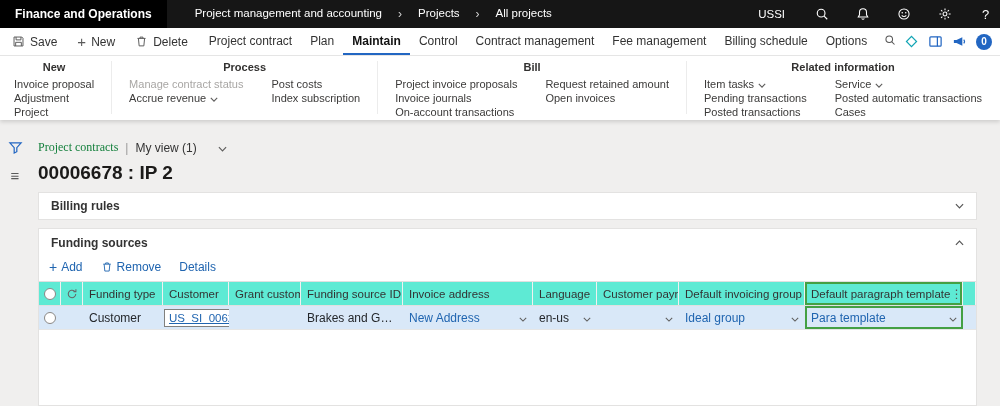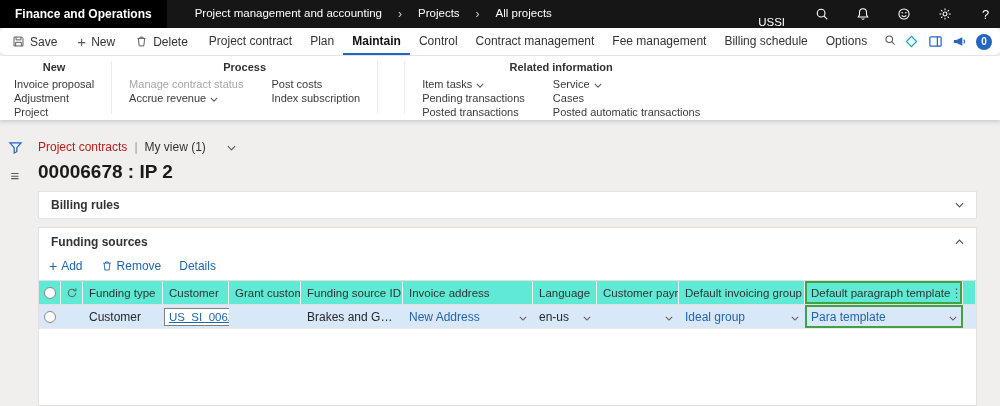--- a/index.html
+++ b/index.html
@@ -5,27 +5,27 @@
   * { margin:0; padding:0; box-sizing:border-box; }
   body { font-family:"Liberation Sans", sans-serif; font-size:12px; color:#333; background:#fff; }
   .root { width:1000px; height:406px; overflow:hidden; display:flex; flex-direction:column; background:#f0efee; }
 
   
   .topbar { flex:0 0 28px; background:#161616; color:#fff; display:flex; align-items:center; }
   .app-name { font-weight:700; font-size:12px; padding:0 15px; height:100%; display:flex; align-items:center; background:#000; cursor:pointer; }
   .breadcrumb { display:flex; gap:16px; margin-left:28px; font-size:11.5px; }
   .crumb { cursor:pointer; white-space:nowrap; }
   .crumb-sep { color:#d0d0d0; font-size:12px; }
-  .topbar-right { margin-left:auto; display:flex; align-items:flex-end;gap:12px; }
+  .topbar-right { margin-left:auto; display:flex; align-items:center;gap:12px; }
   .company { font-size:11.5px; margin-right:10px; cursor:pointer; }
   .tb-icon { width:29px; height:28px; display:flex; align-items:center; justify-content:center; color:#fff; cursor:pointer; font-size:13px; }
   .tb-icon svg { width:14px; height:14px; }
 
   
-  .cmdbar { flex:0 0 28px; background:#fff; border-bottom:1px solid #e5e5e5; display:flex; align-items:center; padding:0 4px; position:relative; z-index:3;border-radius:6px; }
+  .cmdbar { flex:0 0 28px; background:#fff; border-bottom:1px solid #e5e5e5; display:flex; align-items:center; padding:0 4px; position:relative; z-index:3; }
   .cmd-btn { display:flex; align-items:center; gap:5px; padding:0 8px; height:100%; color:#333; cursor:pointer; white-space:nowrap; }
   .cmd-btn svg { width:13px; height:13px; color:#5a5a5a; }
   .cmd-plus { color:#5a5a5a; font-size:15px; line-height:1; }
   .cmd-sep { width:1px; height:15px; background:#ddd; margin:0 2px; }
   .tabs { display:flex; align-items:center; height:100%; margin-left:4px; }
   .tab { padding:0 9px; height:100%; display:flex; align-items:center; color:#333; cursor:pointer; border-bottom:2px solid transparent; white-space:nowrap; }
   .tab.active { font-weight:700; color:#111; border-bottom-color:#2266c2; }
   .tab-search { padding:0 8px; color:#555; cursor:pointer; }
   .tab-search svg { width:12px; height:12px; }
   .cmdbar-right { margin-left:auto; display:flex; align-items:center; gap:9px; padding-right:8px; }
@@ -49,21 +49,21 @@
   
   .body { flex:1; display:flex; min-height:0; background:#f0efee; }
   .leftstrip { width:30px; display:flex; flex-direction:column; align-items:center; padding-top:20px; gap:13px; flex:0 0 30px; }
   .strip-btn { cursor:pointer; display:flex; align-items:center; justify-content:center; }
   .strip-btn svg { width:15px; height:15px; }
   .strip-funnel { color:#2266c2; }
   .strip-lines { color:#5a5a5a; font-size:15px; line-height:1; }
   .content { flex:1; padding:20px 25px 0 8px; display:flex; flex-direction:column; min-height:0; }
 
   .viewrow { display:flex; align-items:center; gap:7px; font-size:12px; }
-  .viewrow .link { color:#b91c1c; cursor:pointer; }
+  .viewrow .link { color:#15803d; cursor:pointer;font-family:Liberation Serif, serif; }
   .viewrow .sep { color:#999; }
   .viewname { color:#333; display:flex; gap:21px; align-items:center; cursor:pointer; }
   .page-title { font-size:19px; font-weight:700; color:#1b1a19; margin-top:7px; }
 
   .section-card { background:#fff; border:1px solid #e3e2e1; height:28px; display:flex; align-items:center; padding:0 12px; margin-top:8px; cursor:pointer; flex:0 0 auto; }
   .s-label { font-weight:700; font-size:12px; color:#333; }
   .s-chev { margin-left:auto; color:#555; display:flex; }
 
   .funding-card { background:#fff; border:1px solid #e3e2e1; margin-top:8px; flex:1; display:flex; flex-direction:column; min-height:0; }
   .funding-header { height:28px; display:flex; align-items:center; padding:0 12px; cursor:pointer; flex:0 0 28px; }
@@ -226,20 +226,34 @@
         </div>
         <div class="ap-col">
           <div class="ap-item">Post costs</div>
           <div class="ap-item">Index subscription</div>
         </div>
       </div>
     </div>
 
     <div class="ap-divider"></div>
 
+    <div class="ap-group">
+      <div class="ap-title">Bill</div>
+      <div class="ap-cols">
+        <div class="ap-col">
+          <div class="ap-item">Project invoice proposals</div>
+          <div class="ap-item">Invoice journals</div>
+          <div class="ap-item">On-account transactions</div>
+        </div>
+        <div class="ap-col">
+          <div class="ap-item">Request retained amount</div>
+          <div class="ap-item">Open invoices</div>
+        </div>
+      </div>
+    </div>
 
     <div class="ap-divider"></div>
 
     <div class="ap-group">
       <div class="ap-title">Related information</div>
       <div class="ap-cols">
         <div class="ap-col">
           <div class="ap-item">
             <span>Item tasks</span>
             <span class="chev"><svg class="chev-xs" viewBox="0 0 10 6">
@@ -249,22 +263,22 @@
           <div class="ap-item">Pending transactions</div>
           <div class="ap-item">Posted transactions</div>
         </div>
         <div class="ap-col">
           <div class="ap-item">
             <span>Service</span>
             <span class="chev"><svg class="chev-xs" viewBox="0 0 10 6">
                   <path d="M1 1l4 4 4-4" fill="none" stroke="currentColor" stroke-width="1.4"></path>
                 </svg></span>
           </div>
+          <div class="ap-item">Posted automatic transactions</div>
           <div class="ap-item">Cases</div>
-          <div class="ap-item">Posted automatic transactions</div>
         </div>
       </div>
     </div>
   </div>
 
   <div class="body">
 
     <div class="leftstrip">
       <span class="strip-btn strip-funnel">
         <svg viewBox="0 0 16 16">

